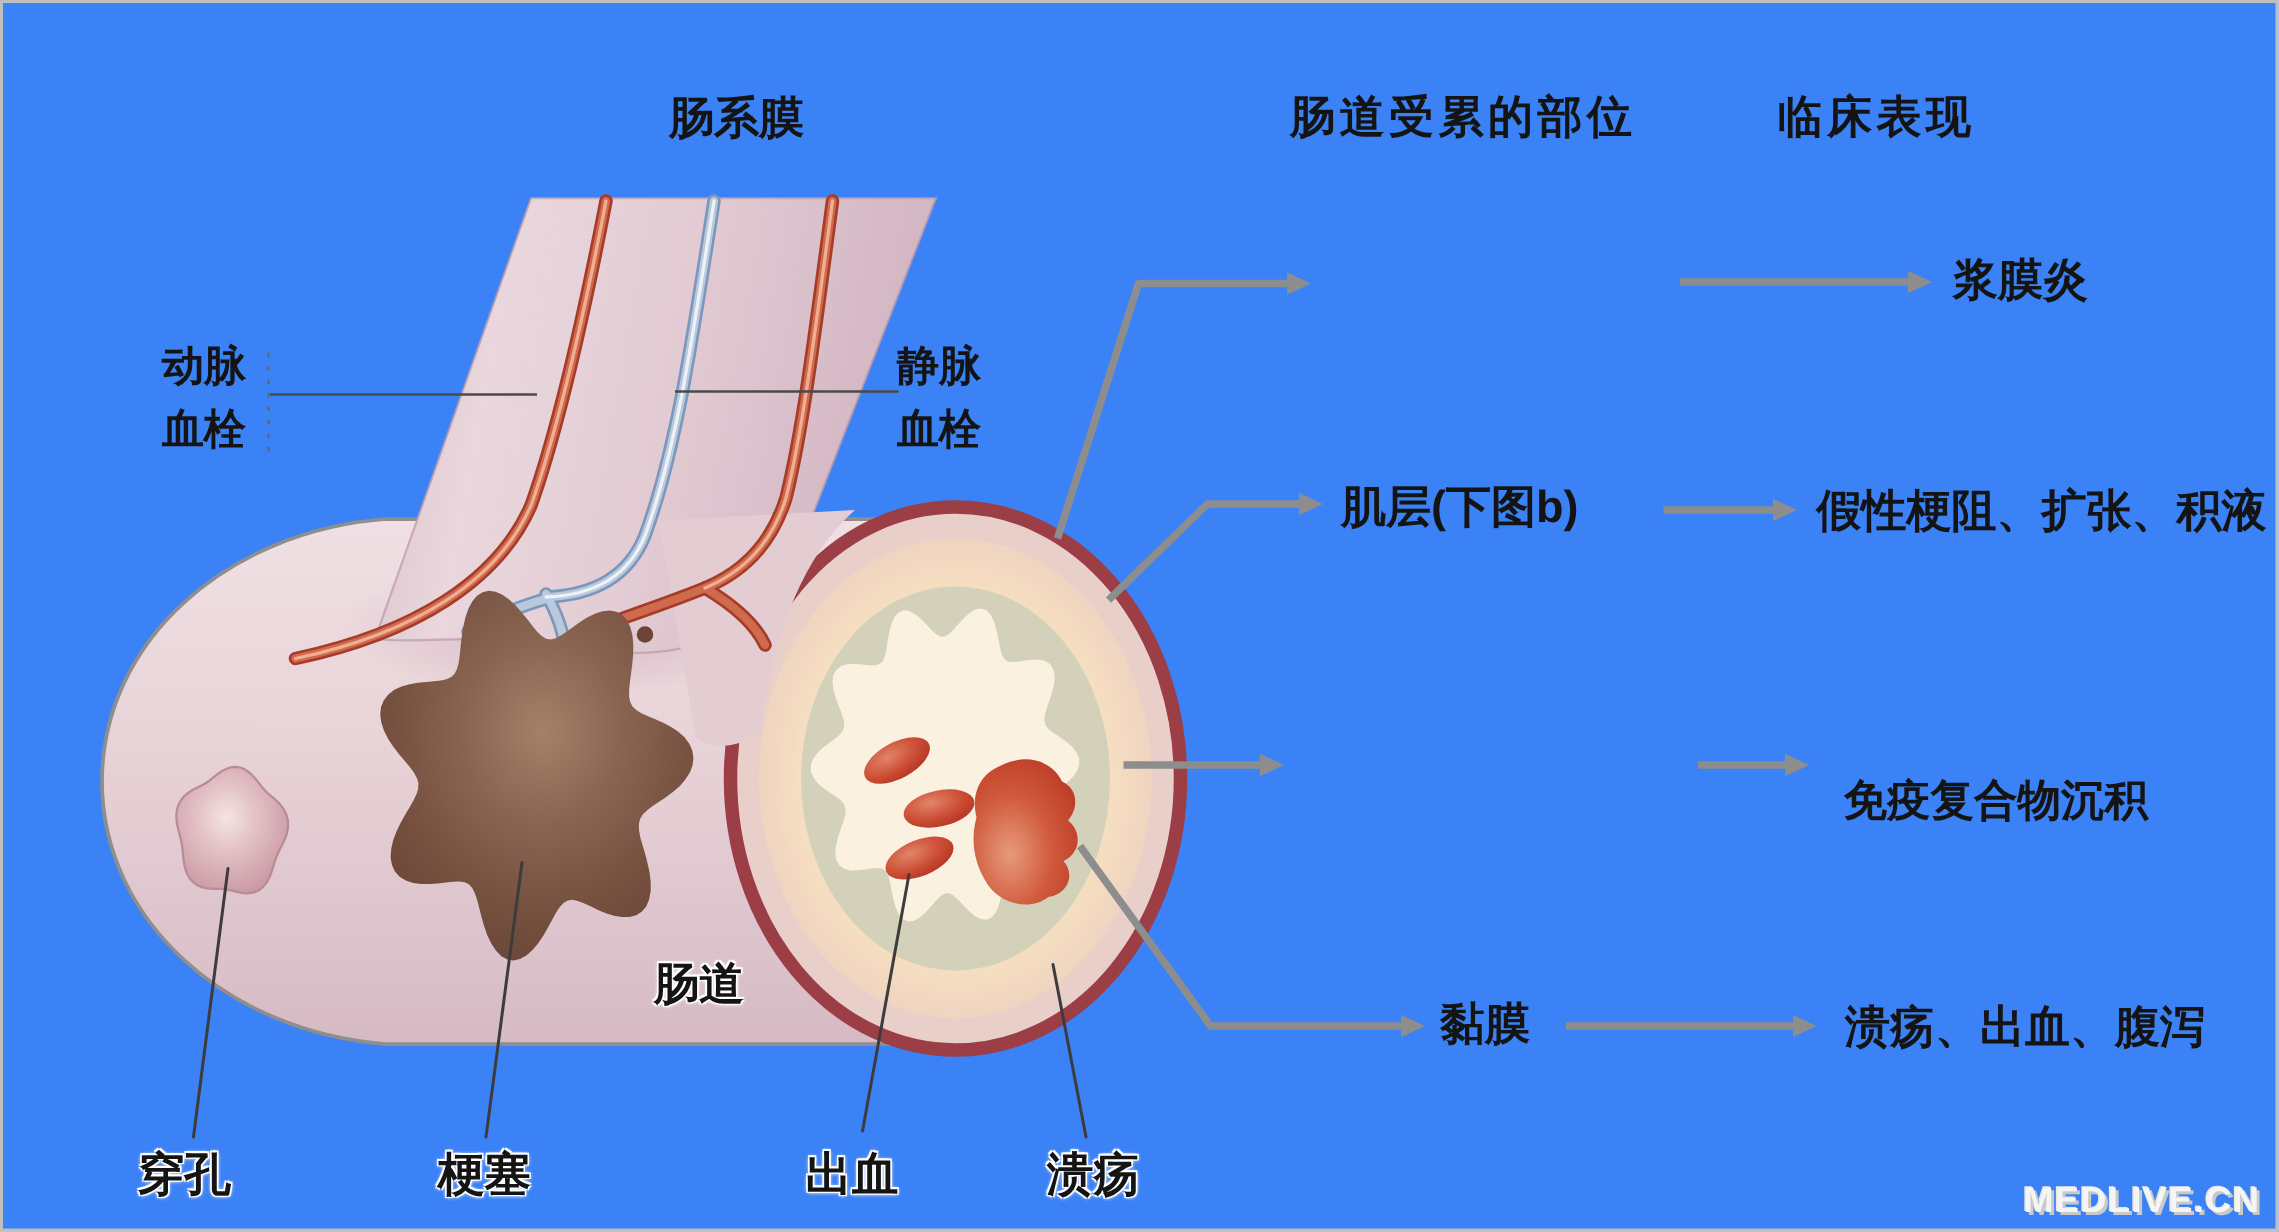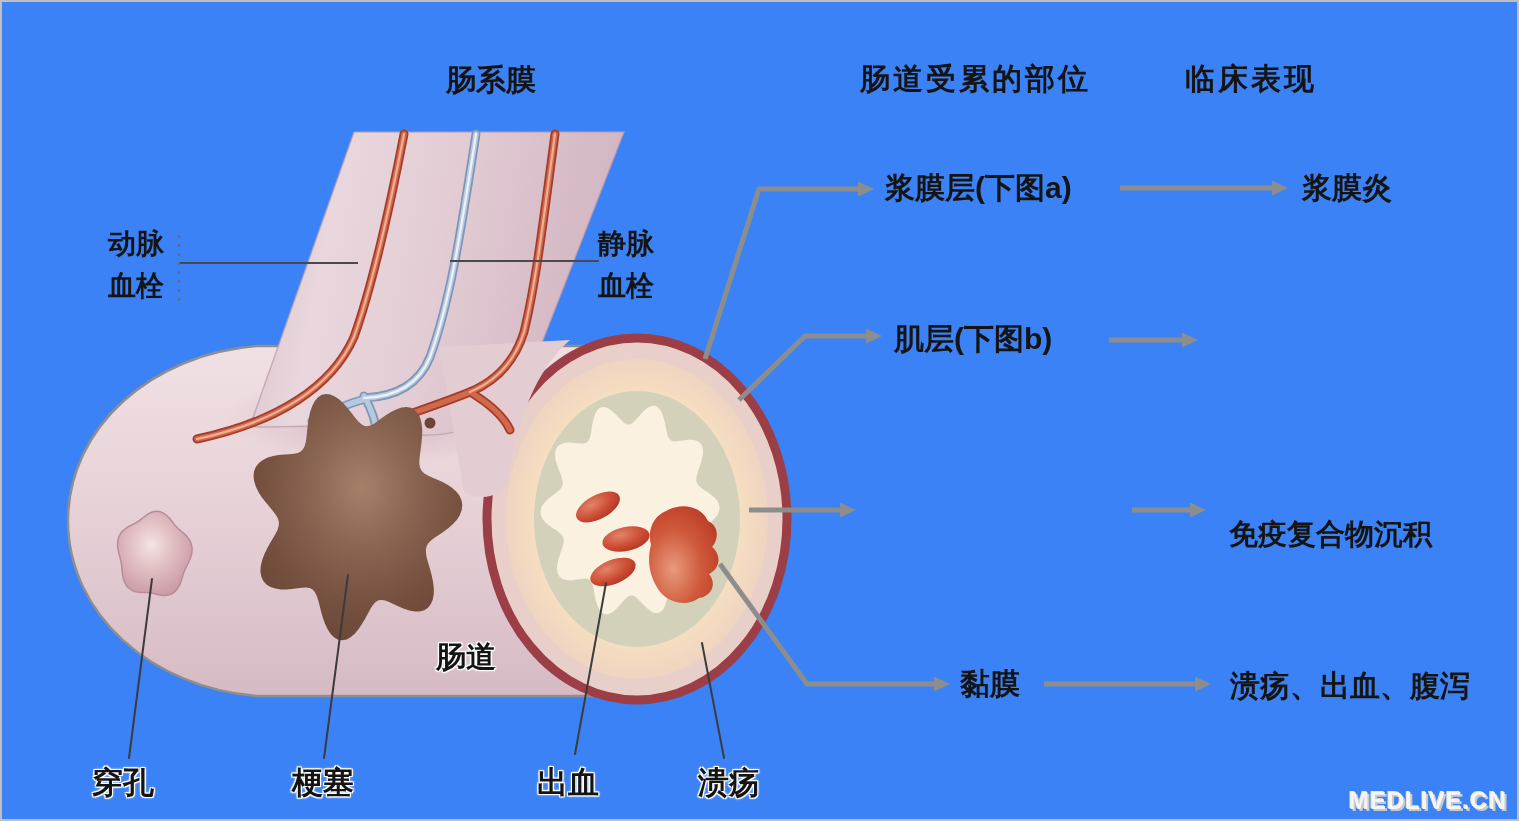--- a/index.html
+++ b/index.html
@@ -172,24 +172,24 @@
     <div>血栓</div>
   </div>
   <div class="label two-line" style="left:624px;top:263px;font-size:28px">
     <div>静脉</div>
     <div>血栓</div>
   </div>
 
   <div class="label header left-anchor" style="left:858px;top:77px">肠道受累的部位</div>
   <div class="label header left-anchor" style="left:1183px;top:77px">临床表现</div>
 
-  <div class="label left-anchor" style="left:883px;top:186px">浆膜层(下图a)</div>
   <div class="label left-anchor" style="left:1300px;top:186px">浆膜炎</div>
 
   <div class="label left-anchor" style="left:892px;top:337px">肌层(下图b)</div>
+  <div class="label left-anchor" style="left:1209px;top:340px">假性梗阻、扩张、积液</div>
 
   <div class="label left-anchor serif-bold" style="left:1227px;top:533px">免疫复合物沉积</div>
 
   <div class="label left-anchor" style="left:958px;top:682px">黏膜</div>
   <div class="label left-anchor" style="left:1228px;top:684px">溃疡、出血、腹泻</div>
 
   <div class="label halo" style="left:464px;top:655px">肠道</div>
 
   <div class="label lesion halo" style="left:121px;top:781px">穿孔</div>
   <div class="label lesion halo" style="left:321px;top:781px">梗塞</div>

